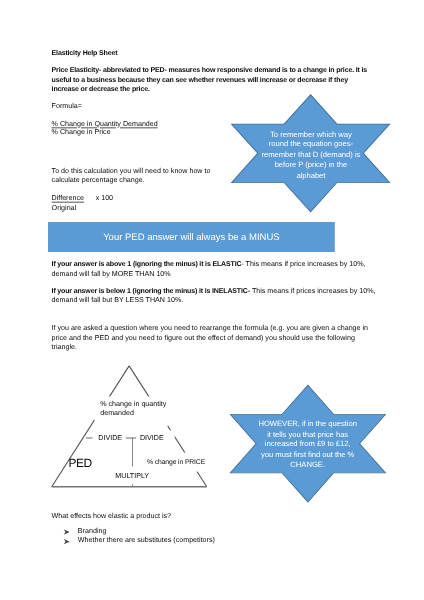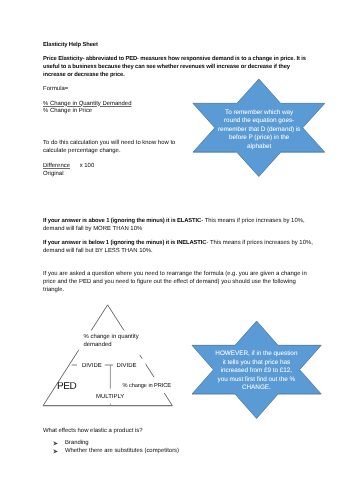--- a/index.html
+++ b/index.html
@@ -28,20 +28,23 @@
 
   <div class="txt u" style="left:43px;top:99.6px;">% Change in Quantity Demanded </div>
   <div class="txt" style="left:43px;top:107.2px;">% Change in Price</div>
 
   <div class="txt" style="left:43px;top:139.4px;width:137px;">To do this calculation you will need to know how to calculate percentage change.</div>
 
   <div class="txt u" style="left:43px;top:162.2px;">Difference </div>
   <div class="txt" style="left:79.7px;top:162.2px;">x 100</div>
   <div class="txt" style="left:43px;top:169.9px;">Original</div>
 
+  <div class="banner" style="left:40px;top:184.5px;width:239px;height:25px;">
+    <span>Your PED answer will always be a MINUS</span>
+  </div>
 
   <div class="txt" style="left:43px;top:217.2px;width:272px;"><span class="b">If your answer is above 1 (ignoring the minus) it is ELASTIC</span><span>- This means if price increases by 10%, demand will fall by MORE THAN 10%</span></div>
 
   <div class="txt" style="left:43px;top:238.6px;width:272px;"><span class="b">If your answer is below 1 (ignoring the minus) it is INELASTIC</span><span>- This means if prices increases by 10%, demand will fall but BY LESS THAN 10%.</span></div>
 
   <div class="txt" style="left:43px;top:270.2px;width:272px;">If you are asked a question where you need to rearrange the formula (e.g. you are given a change in price and the PED and you need to figure out the effect of demand) you should use the following triangle.</div>
 
   <div style="position:absolute;left:0;top:0;width:353px;height:500px;">
     <svg width="353" height="500" viewBox="0 0 353 500">
       <g>

